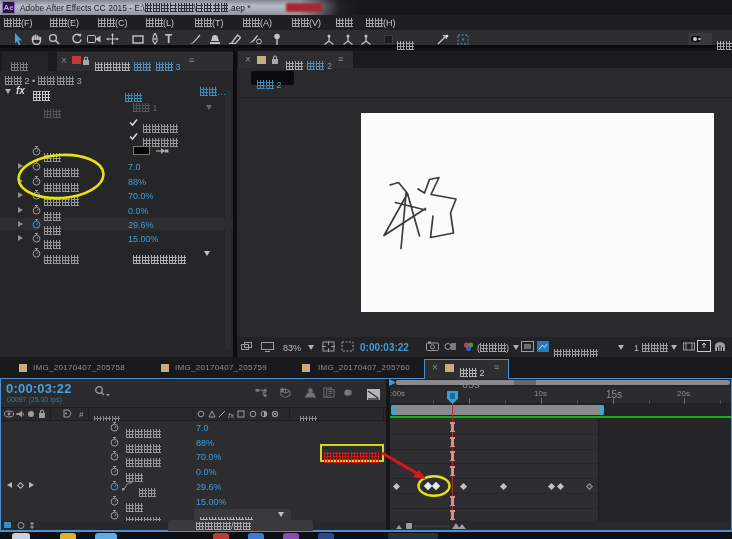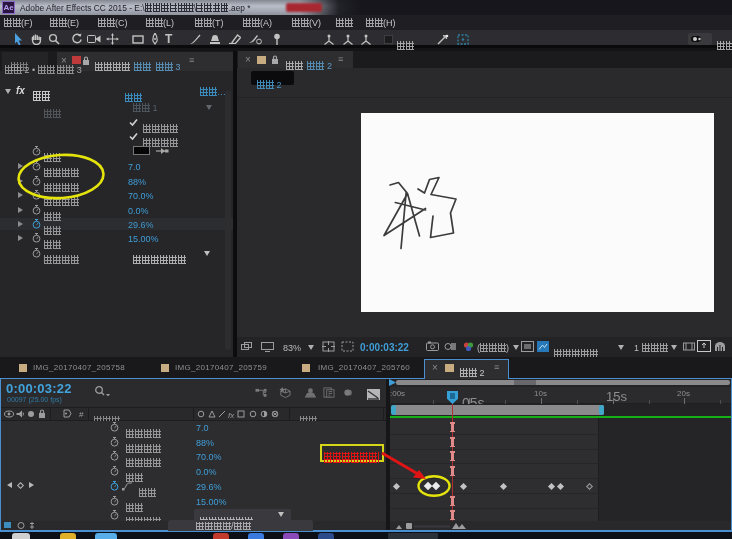--- a/index.html
+++ b/index.html
@@ -152,21 +152,21 @@
 <div class="abs" style="left:61px;top:55px;font-size:10px;color:#8a8a8a">×</div>
 <div class="abs" style="left:72px;top:56px;width:9px;height:8px;background:#bf3b3b"></div>
 <div class="abs" style="left:82px;top:56px">
     <svg width="8" height="9">
       <rect x="1" y="4" width="6" height="5" fill="#a8a8a8"></rect>
       <path d="M2.5 4 V2.5 A1.5 1.5 0 0 1 5.5 2.5 V4" stroke="#a8a8a8" fill="none" stroke-width="1.2"></path>
     </svg>
   </div>
 <div class="abs" style="left:95px;top:56px;white-space:nowrap"><i class="k" style="width:35px;height:9px;color:#c2c2c4;opacity:0.85;"></i> <i class="k" style="width:17px;height:9px;color:#5d9cc8;opacity:0.85;"></i> <i class="k" style="width:17px;height:9px;color:#5d9cc8;opacity:0.85;"></i><span style="color:#5d9cc8;font-size:9px"> 3</span></div>
 <div class="abs" style="left:189px;top:55px;font-size:9px;color:#8a8a8a">≡</div>
-<div class="abs" style="left:5px;top:65px;white-space:nowrap;font-size:9px;color:#a9a9ab"><i class="k" style="width:17px;height:9px;color:#a9a9ab;opacity:0.8;"></i> 2 • <i class="k" style="width:17px;height:9px;color:#a9a9ab;opacity:0.8;"></i> <i class="k" style="width:17px;height:9px;color:#a9a9ab;opacity:0.8;"></i> 3</div>
+<div class="abs" style="left:5px;top:76px;white-space:nowrap;font-size:9px;color:#a9a9ab"><i class="k" style="width:17px;height:9px;color:#a9a9ab;opacity:0.8;"></i> 2 • <i class="k" style="width:17px;height:9px;color:#a9a9ab;opacity:0.8;"></i> <i class="k" style="width:17px;height:9px;color:#a9a9ab;opacity:0.8;"></i> 3</div>
 <div class="abs" style="left:5px;top:89px;width:0;height:0;border-left:3.5px solid transparent;border-right:3.5px solid transparent;border-top:5px solid #b0b0b0"></div>
 <div class="abs" style="left:16px;top:85px;font-size:10px;font-style:italic;font-weight:bold;color:#d8d8d8">fx</div>
 <div class="abs" style="left:33px;top:86px"><i class="k" style="width:17px;height:10px;color:#dadada;opacity:0.9;"></i></div>
 <div class="abs" style="left:125px;top:87px"><i class="k" style="width:17px;height:9px;color:#3f9ed8;opacity:0.85;"></i></div>
 <div class="abs" style="left:200px;top:87px;white-space:nowrap;font-size:9px;color:#3f9ed8"><i class="k" style="width:17px;height:9px;color:#3f9ed8;opacity:0.85;"></i>…</div>
 <div class="abs" style="left:44px;top:103px"><i class="k" style="width:17px;height:9px;color:#5c6166;opacity:0.8;"></i></div>
 <div class="abs" style="left:133px;top:103px;white-space:nowrap;font-size:9px;color:#56616a"><i class="k" style="width:17px;height:9px;color:#56616a;opacity:0.8;"></i> 1</div>
 <div class="abs" style="left:206px;top:105px;width:0;height:0;border-left:3.5px solid transparent;border-right:3.5px solid transparent;border-top:5px solid #62686e"></div>
 <div class="abs" style="left:129px;top:118px">
     <svg width="9" height="9">
@@ -581,23 +581,23 @@
 <div class="abs" style="left:168px;top:520px;width:145px;height:11px;background:#3a3a3e;border-radius:3px 3px 0 0"></div>
 <div class="abs" style="left:196px;top:521px;white-space:nowrap;font-size:9px;color:#c4c4c6"><i class="k" style="width:35px;height:8px;color:#c4c4c6;opacity:0.8;"></i>/<i class="k" style="width:17px;height:8px;color:#c4c4c6;opacity:0.8;"></i></div>
 <div class="abs" style="left:386px;top:379px;width:4px;height:151px;background:#161618"></div>
 <div class="abs" style="left:390px;top:379px;width:341px;height:151px;background:#2b2b2e"></div>
 <div class="abs" style="left:390px;top:379px;width:341px;height:8px;background:#242427"></div>
 <div class="abs" style="left:396px;top:380px;width:334px;height:5px;background:#8a8a8c;border-radius:2px"></div>
 <div class="abs" style="left:514px;top:380px;width:22px;height:5px;background:#68686c"></div>
 <div class="abs" style="left:389px;top:379px;width:7px;height:7px;background:#3f9ed8;clip-path:polygon(0 0,100% 50%,0 100%)"></div>
 <div class="abs" style="left:390px;top:387px;width:341px;height:17px;background:#2b2b2e;border-bottom:1px solid #202023"></div>
 <div class="abs" style="left:390px;top:389px;font-size:8px;color:#8e8e90">:00s</div>
-<div class="abs" style="left:462px;top:395px;font-size:14px;color:#8e8e90">05s</div>
+<div class="abs" style="left:462px;top:378px;font-size:11px;color:#8e8e90">05s</div>
 <div class="abs" style="left:534px;top:389px;font-size:8px;color:#8e8e90">10s</div>
-<div class="abs" style="left:606px;top:389px;font-size:13px;color:#8e8e90">15s</div>
+<div class="abs" style="left:606px;top:389px;font-size:10px;color:#8e8e90">15s</div>
 <div class="abs" style="left:677px;top:389px;font-size:8px;color:#8e8e90">20s</div>
 <div class="abs" style="left:469px;top:398px;width:1px;height:6px;background:#707072"></div>
 <div class="abs" style="left:541px;top:398px;width:1px;height:6px;background:#707072"></div>
 <div class="abs" style="left:613px;top:398px;width:1px;height:6px;background:#707072"></div>
 <div class="abs" style="left:684px;top:398px;width:1px;height:6px;background:#707072"></div>
 <div class="abs" style="left:433px;top:400px;width:1px;height:4px;background:#4e4e52"></div>
 <div class="abs" style="left:505px;top:400px;width:1px;height:4px;background:#4e4e52"></div>
 <div class="abs" style="left:577px;top:400px;width:1px;height:4px;background:#4e4e52"></div>
 <div class="abs" style="left:649px;top:400px;width:1px;height:4px;background:#4e4e52"></div>
 <div class="abs" style="left:720px;top:400px;width:1px;height:4px;background:#4e4e52"></div>

